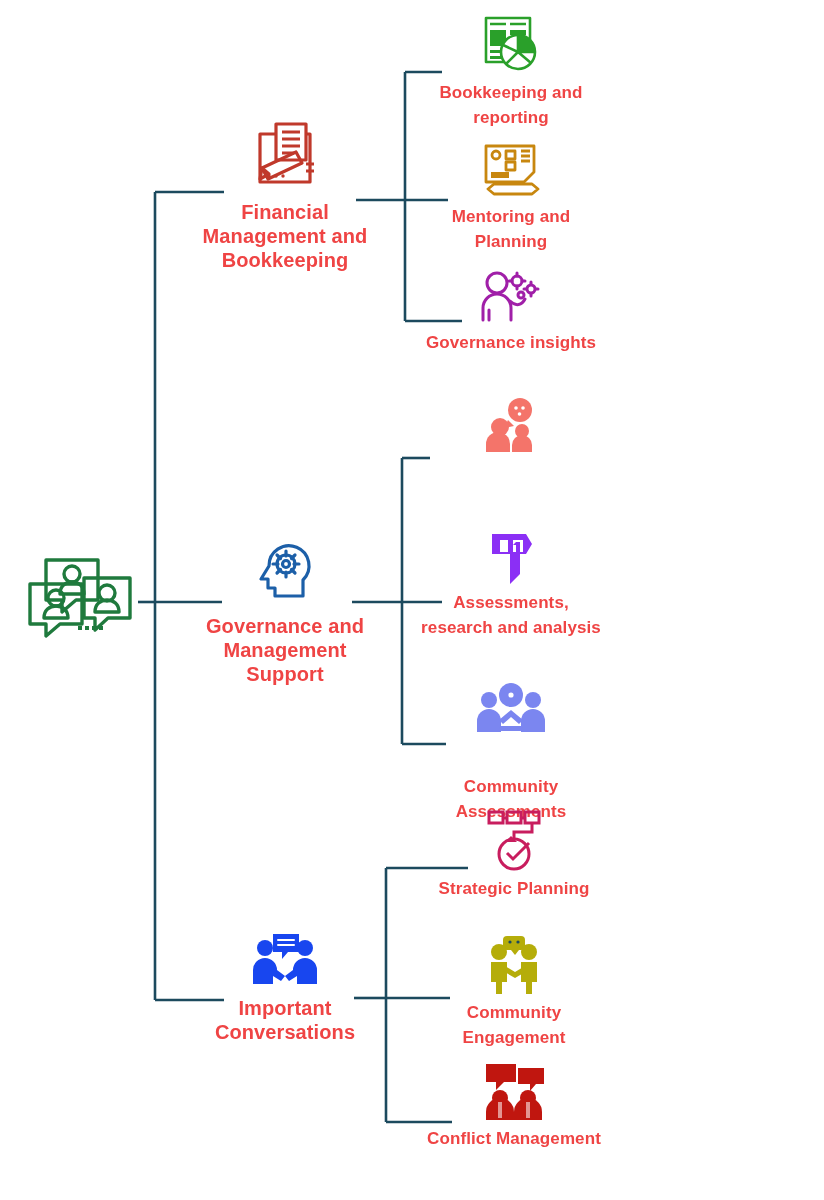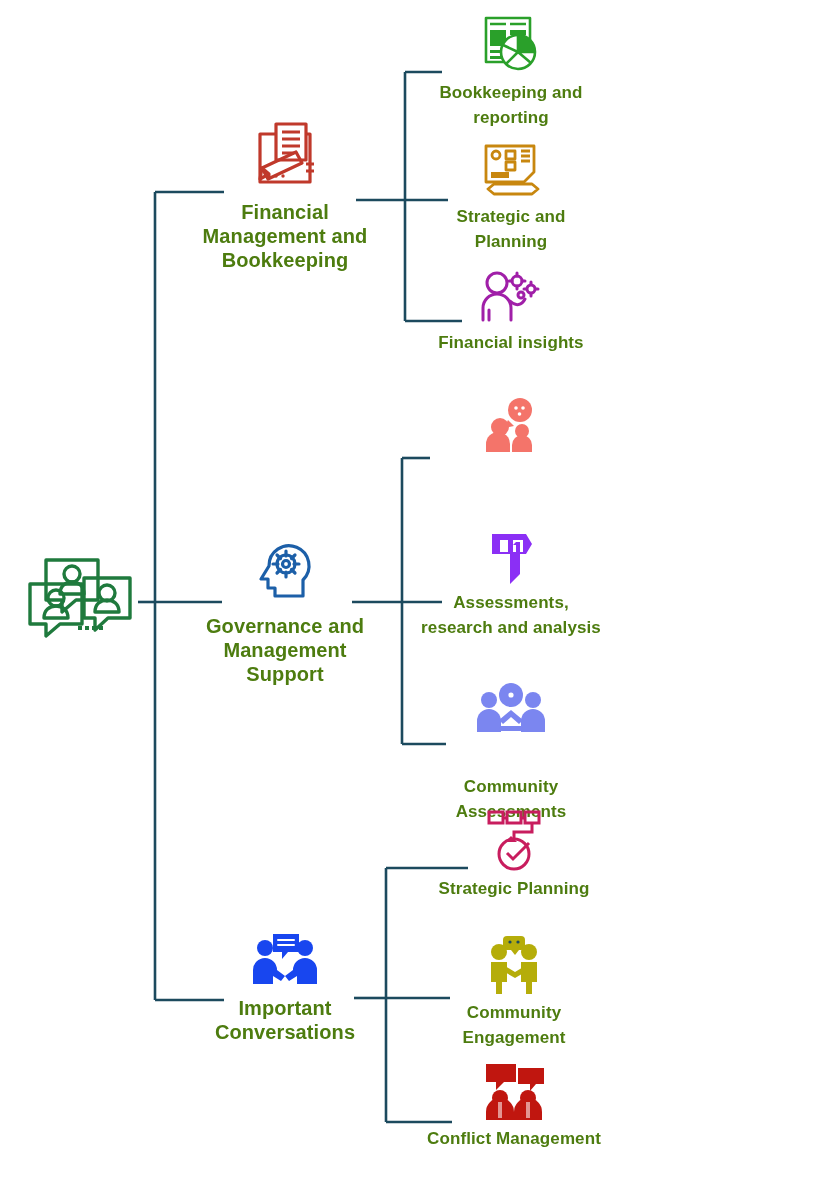--- a/index.html
+++ b/index.html
@@ -8,21 +8,21 @@
     font-family:"Liberation Sans","DejaVu Sans",sans-serif;
     width:824px;height:1200px;position:relative;overflow:hidden;
     color:#1c4a5e;
   }
   #canvas{position:absolute;inset:0;width:824px;height:1200px;}
   svg.lines{position:absolute;left:0;top:0;width:824px;height:1200px;}
 
   .node{position:absolute;display:flex;flex-direction:column;align-items:center;}
   .node .icon{display:block;line-height:0;}
   .node .label{
-    text-align:center;font-weight:700;color:#4d7c0f;
+    text-align:center;font-weight:700;color:#ef4444;
     letter-spacing:.1px;
   }
   
   .root{left:10px;top:540px;width:140px;}
   
   .branch{width:200px;}
   .branch .label{font-size:20px;line-height:24px;margin-top:6px;}
   .b1{left:185px;top:120px;}
   .b2{left:185px;top:536px;justify-content:center;}
   .b3{left:185px;top:932px;}
@@ -187,40 +187,40 @@
           <path d="M43 9 h9 M43 14 h9 M43 19 h9"></path>
         </g>
         <g fill="#c8870f">
           <rect x="13" y="30" width="18" height="6"></rect>
         </g>
         <g fill="none" stroke="#c8870f" stroke-width="2.8" stroke-linejoin="round">
           <path d="M16 42 h38 l6 5 -6 5 h-38 l-6 -5 z"></path>
         </g>
       </svg>
     </span>
-    <span class="label">Strategic and Planning</span>
+    <span class="label">Mentoring and Planning</span>
   </div>
 
   <div class="node leaf l13">
     <span class="icon">
       <svg width="68" height="58" viewBox="0 0 68 58" xmlns="http://www.w3.org/2000/svg">
         <g fill="none" stroke="#a01fa8" stroke-width="3" stroke-linejoin="round" stroke-linecap="round">
           <circle cx="20" cy="15" r="10"></circle>
           <path d="M6 52 v-12 a14 14 0 0 1 28 0 v12"></path>
           <path d="M12 52 v-10"></path>
           <path d="M33 33 c6 6 12 4 15 -2"></path>
           <circle cx="40" cy="13" r="5"></circle>
           <path d="M40 5 v3 M40 18 v3 M32 13 h3 M45 13 h3"></path>
           <circle cx="54" cy="21" r="4"></circle>
           <path d="M54 14 v2.5 M54 25.5 v2.5 M47 21 h2.5 M58.5 21 h2.5"></path>
           <circle cx="44" cy="27" r="3"></circle>
         </g>
       </svg>
     </span>
-    <span class="label">Financial insights</span>
+    <span class="label">Governance insights</span>
   </div>
 
   <div class="node leaf l21">
     <span class="icon">
       <svg width="74" height="58" viewBox="0 0 74 58" xmlns="http://www.w3.org/2000/svg">
         <g fill="#f4746a">
           <circle cx="46" cy="12" r="12"></circle>
           <path d="M34 22 l-4 8 10 -2 z"></path>
           <circle cx="26" cy="29" r="9"></circle>
           <circle cx="48" cy="33" r="7"></circle>

